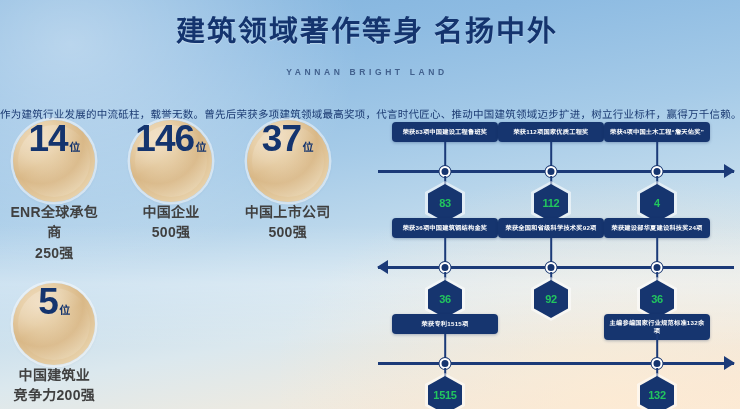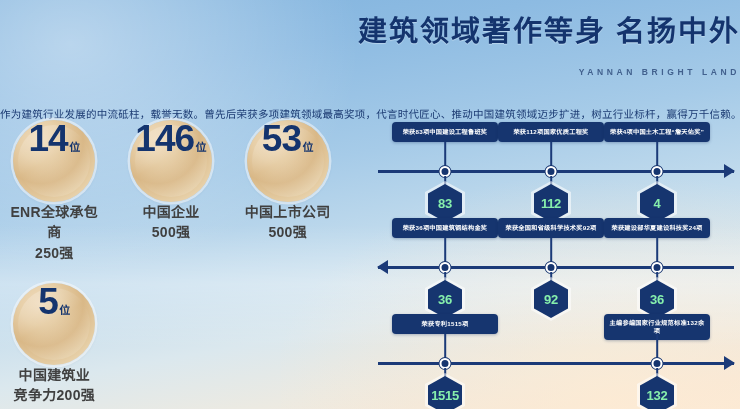--- a/index.html
+++ b/index.html
@@ -47,21 +47,21 @@
   }
   #bg-sheen {
     position:absolute; left:0; right:0; top:55%; height:30%;
     background:linear-gradient(180deg,
         rgba(255,255,255,0) 0%,
         rgba(255,255,255,.30) 48%,
         rgba(255,255,255,0) 100%);
   }
 
   
-  #header { position:absolute; left:0; right:0; top:14px; text-align:right; }
+  #header { position:absolute; left:0; right:6px; top:14px; text-align:center; }
 
   #title-cn {
     font-size:29px; font-weight:700; color:#14346e;
     letter-spacing:2px; line-height:1.2;
     text-shadow:0 1px 1px rgba(255,255,255,.35);
   }
   #title-en {
     margin-top:18px;
     font-size:8.5px; font-weight:600; color:#42618e;
     letter-spacing:3.6px;
@@ -198,21 +198,21 @@
     filter:drop-shadow(0 0 0 rgba(0,0,0,0));
   }
   .tl-hex-ring {
     position:absolute; left:50%; top:59px;
     transform:translateX(-50%);
     width:40px; height:44px;
     background:rgba(255,255,255,.55);
     clip-path:polygon(50% 0%,100% 25%,100% 75%,50% 100%,0% 75%,0% 25%);
   }
   .tl-hex-val {
-    font-size:13px; font-weight:800; color:#86efac;
+    font-size:11px; font-weight:800; color:#22c55e;
     letter-spacing:-.3px;
   }
 </style>
 </head>
 <body>
 
 <div id="bg-base"></div>
 <div id="bg-glow-left"></div>
 <div id="bg-glow-right"></div>
 <div id="bg-sheen"></div>
@@ -240,21 +240,21 @@
         <span class="stat-num">146</span>
         <span class="stat-unit">位</span>
       </div>
       <div class="stat-label">
         <div>中国企业</div>
         <div>500强</div>
       </div>
     </div>
     <div class="stat">
       <div class="stat-medal">
-        <span class="stat-num">53</span>
+        <span class="stat-num">37</span>
         <span class="stat-unit">位</span>
       </div>
       <div class="stat-label">
         <div>中国上市公司</div>
         <div>500强</div>
       </div>
     </div>
     <div class="stat">
       <div class="stat-medal">
         <span class="stat-num">5</span>

